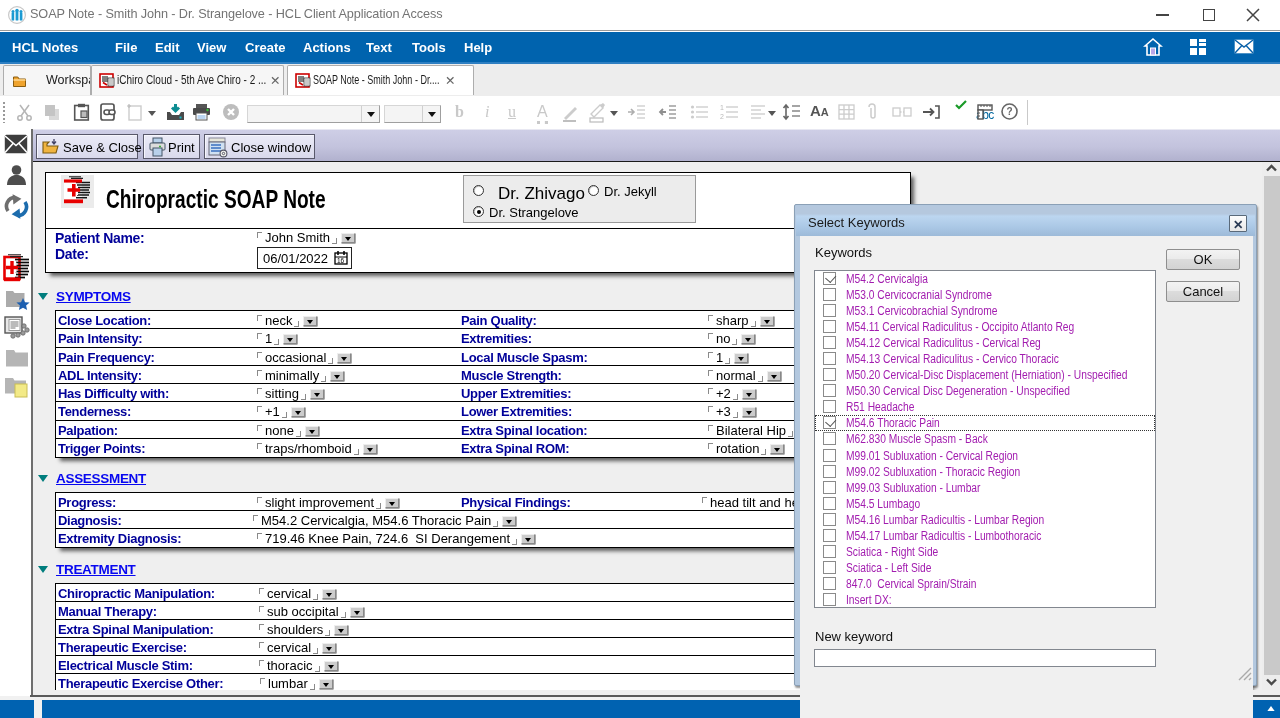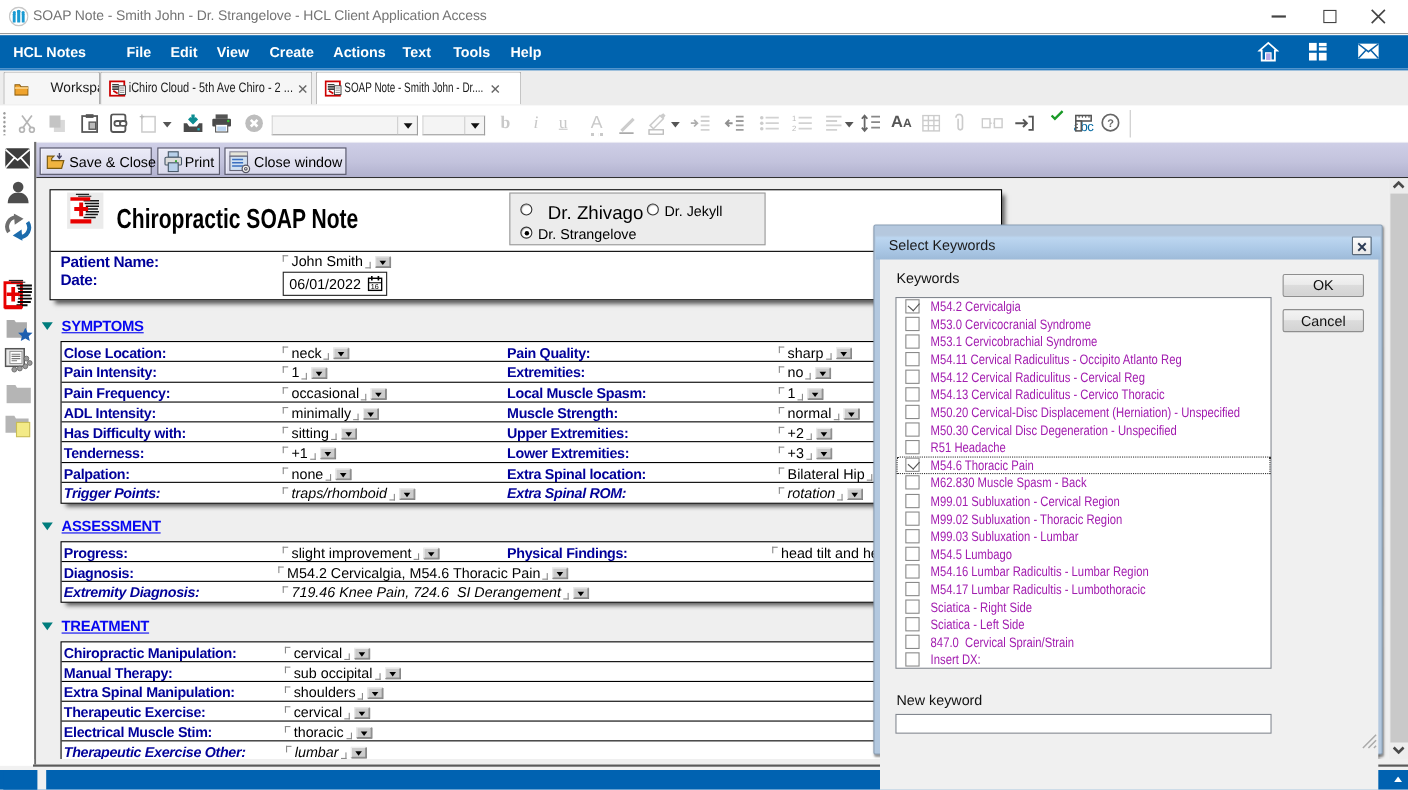--- a/index.html
+++ b/index.html
@@ -53,21 +53,21 @@
 .navy { color:#000099; font-weight:bold; font-size:13px; letter-spacing:-0.3px; }
 .val { font-size:13px; color:#000; }
 .sechead { position:absolute; color:#0707f0; font-weight:bold; font-size:13.5px; text-decoration:underline; letter-spacing:-0.3px; }
 .tri { position:absolute; width:0; height:0; border-left:5.5px solid transparent; border-right:5.5px solid transparent; border-top:7px solid #007d7d; }
 .fo { display:inline-block; width:5px; height:6px; border-left:1px solid #8a8a8a; border-top:1px solid #8a8a8a; margin-right:3px; vertical-align:4px; }
 .fc { display:inline-block; width:5px; height:6px; border-right:1px solid #8a8a8a; border-bottom:1px solid #8a8a8a; margin-left:2px; vertical-align:-2px; }
 .dd { display:inline-block; width:14px; height:10px; background:#cccccc; border:1px solid #888; border-top-color:#eee; border-left-color:#eee; box-shadow:0.5px 0.5px 0 #555; margin-left:4px; vertical-align:-1px; position:relative; }
 .dd:after { content:""; position:absolute; left:3px; top:3px; width:0; height:0; border-left:3.5px solid transparent; border-right:3.5px solid transparent; border-top:4px solid #000; }
 .tbl { position:absolute; background:#fff; border:1px solid #000; border-top-width:1.5px; box-shadow:4px 4px 4px -1px rgba(0,0,0,0.62); }
 .tr { position:relative; width:100%; border-bottom:1px solid #000; }
-.tr:last-child { border-bottom:none;font-style:italic; }
+.tr:last-child { border-bottom:none; }
 .tc { position:absolute; top:2px; white-space:nowrap; }
 
 
 .radio { position:absolute; width:11px; height:11px; border-radius:50%; background:#fff; border:1px solid #333; box-shadow:inset 0.5px 0.5px 1px rgba(0,0,0,0.4); }
 .radio.sel:after { content:""; position:absolute; left:2.5px; top:2.5px; width:4px; height:4px; border-radius:50%; background:#000; }
 
 
 #dialog { left:794px; top:204px; width:463px; height:482px; background:#b3c8df; border:1px solid #8ba0b6; border-radius:2px; box-shadow:1px 2px 2px rgba(0,0,0,0.42); }
 #dlgtitle { position:absolute; left:1px; top:1px; width:459px; height:30px; background:linear-gradient(180deg,#b5c8de 0%,#b5c8de 26%,#bcd6f0 34%,#aac7e5 72%,#9dbad8 100%); border-radius:2px 2px 0 0;text-decoration:underline; }
 #dlgtitle .t { position:absolute; left:12px; top:9px; font-size:13px; color:#1a1a1a; }

